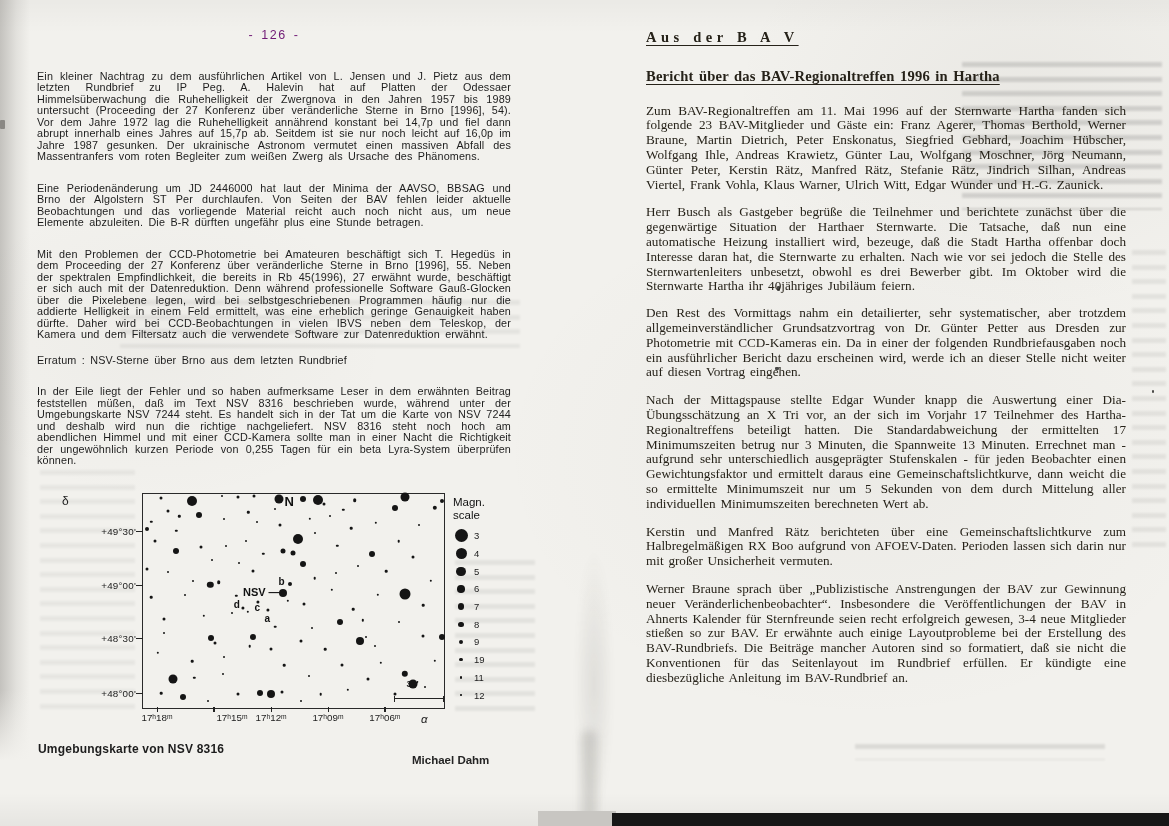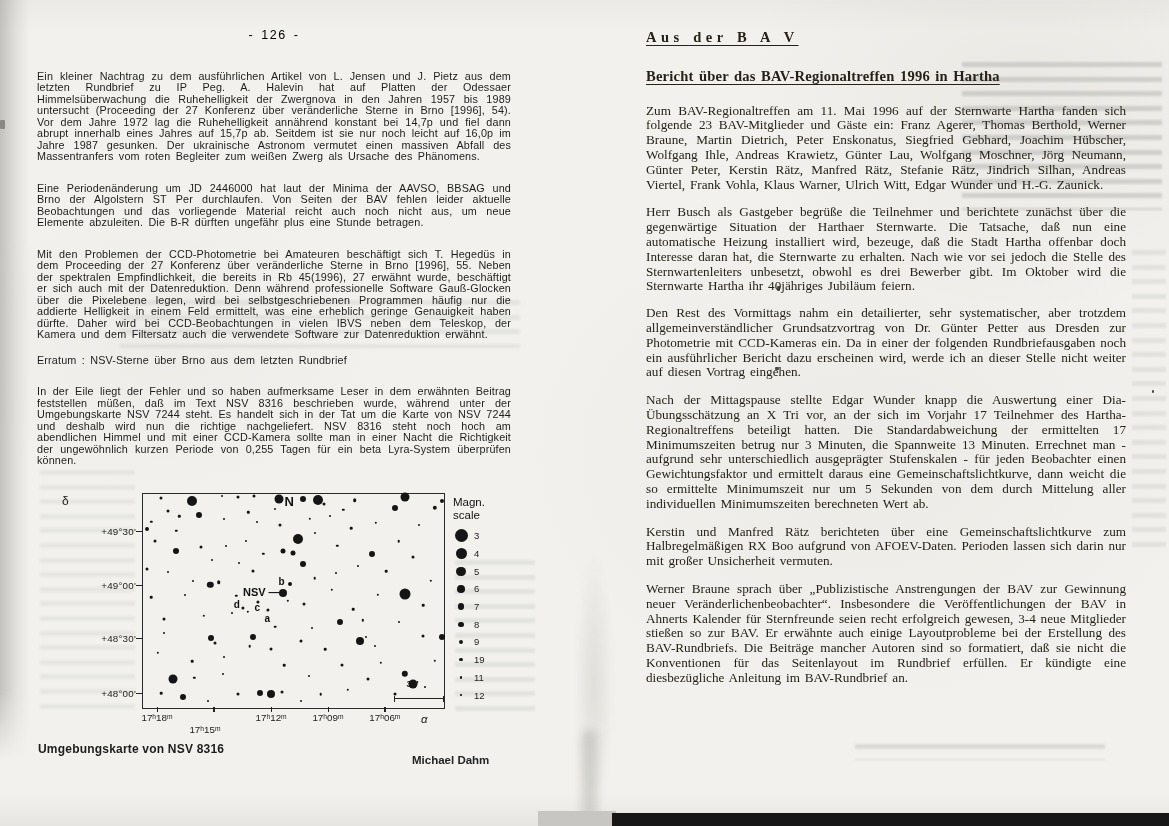--- a/index.html
+++ b/index.html
@@ -20,21 +20,21 @@
   .gutter{position:absolute;left:572px;top:470px;width:44px;height:356px;filter:blur(2px);
     background:radial-gradient(60% 50% at 50% 60%, rgba(60,58,54,.10), transparent 75%);}
   .smudge{position:absolute;left:581px;top:730px;width:16px;height:92px;background:rgba(70,68,64,.16);
     filter:blur(4px);border-radius:8px;}
   .bleed{position:absolute;filter:blur(1.3px);
     background:repeating-linear-gradient(180deg,#3b3b3b 0 5px,transparent 5px 14.6px);}
   .speck{position:absolute;background:#4a4a48;border-radius:1px;}
   
   .page-left{position:absolute;left:37px;top:30px;width:474px;color:#1d1d1d;
     font-size:10.8px;line-height:11.5px;letter-spacing:.15px;word-spacing:2.2px;text-align:justify;}
-  .pgnum{ text-align:center;font-size:12.5px;letter-spacing:1.5px;color:#000000;}
+  .pgnum{ text-align:center;font-size:12.5px;letter-spacing:1.5px;color:#701a75;}
   .page-left .pgnum{margin-bottom:29px;}
   .page-left p{margin:0 0 20px;}
   .page-left p.lastp{margin-bottom:14px;}
   .err-h{margin:0 0 1px;text-align:left;}
   .err-b{margin:0;}
   
   #figure{position:absolute;left:55px;top:488px;width:480px;height:252px;color:#1c1c1c;}
   #chart-box{position:absolute;left:87px;top:5px;width:301px;height:214px;border:1.2px solid #2a2a2a;}
   .star{position:absolute;background:#151515;border-radius:50%;transform:translate(-50%,-50%);}
   .star-label{position:absolute;font-weight:700;transform:translate(-50%,-50%);white-space:nowrap;color:#111;}
@@ -305,21 +305,21 @@
   <div class="ytick-label" style="top: 37.592px;">+49°30'</div>
       <div class="ytick-mark" style="top: 43.092px;"></div>
       <div class="ytick-label" style="top: 91.52px;">+49°00'</div>
       <div class="ytick-mark" style="top: 97.02px;"></div>
       <div class="ytick-label" style="top: 144.592px;">+48°30'</div>
       <div class="ytick-mark" style="top: 150.092px;"></div>
       <div class="ytick-label" style="top: 199.59px;">+48°00'</div>
       <div class="ytick-mark" style="top: 205.09px;"></div>
       <div class="xtick-label" style="left: 79.05px;">17ʰ18ᵐ</div>
       <div class="xtick-mark" style="left: 101.55px;"></div>
-      <div class="xtick-label" style="left: 127px; margin-top: 12px;">17ʰ15ᵐ</div>
+      <div class="xtick-label" style="left: 154px;">17ʰ15ᵐ</div>
       <div class="xtick-mark" style="left: 158.439px;"></div>
       <div class="xtick-label" style="left: 193.129px;">17ʰ12ᵐ</div>
       <div class="xtick-mark" style="left: 215.629px;"></div>
       <div class="xtick-label" style="left: 250.018px;">17ʰ09ᵐ</div>
       <div class="xtick-mark" style="left: 272.518px;"></div>
       <div class="xtick-label" style="left: 306.907px;">17ʰ06ᵐ</div>
       <div class="xtick-mark" style="left: 329.407px;"></div>
     </div>
   <div class="fig-caption">Umgebungskarte von NSV 8316</div>
   <div class="fig-credit">Michael Dahm</div>

